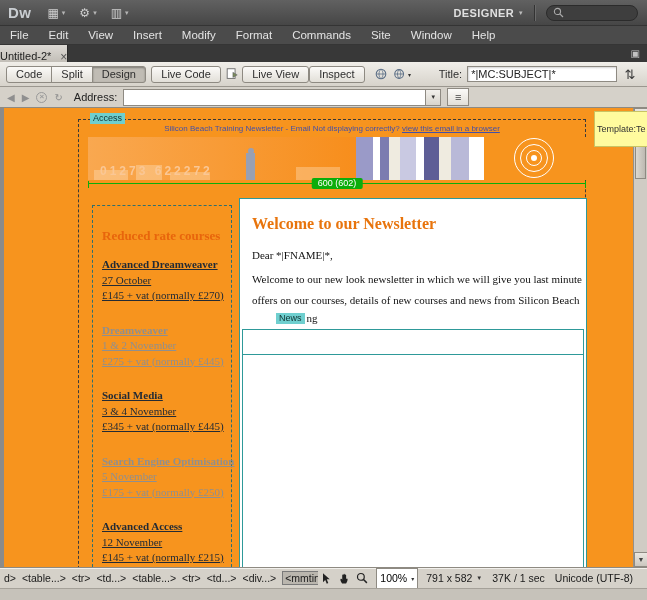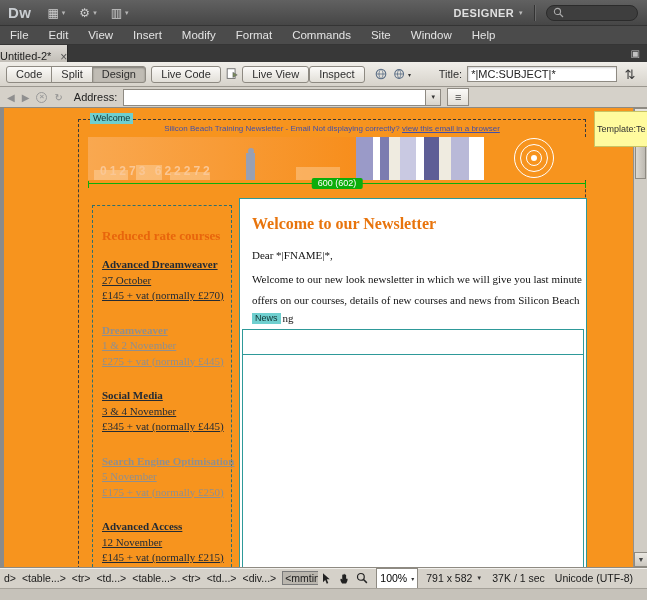--- a/index.html
+++ b/index.html
@@ -118,21 +118,21 @@
   .course-group[data-state="visited"] a { color:#8F8F8F; }
 
   .main-panel { position:absolute; left:235px; top:90px; width:348px; height:438px; background:#FFF;
     border:1px solid var(--region-teal,#2E9999); padding:16px 20px 0 12px; }
   .mp-heading { font-family:"Liberation Serif","DejaVu Serif",serif; font-weight:bold; font-size:16px;
     color:var(--heading-orange,#E8740C); margin-bottom:16px; }
   .mp-greeting { font-family:"Liberation Serif","DejaVu Serif",serif; font-size:11px; margin-bottom:8px; color:#111; }
   .mp-body { font-family:"Liberation Serif","DejaVu Serif",serif; font-size:11px; line-height:21px; color:#111; }
   .mp-body span { display:block; white-space:nowrap; }
   .news-line { margin-top:1px; font-family:"Liberation Serif","DejaVu Serif",serif; font-size:11px; color:#111; display:flex; align-items:center; }
-  .tag-news { position:static; margin-right:2px; }
+  .tag-news { position:static; margin-right:2px;margin-left:24px; }
   .news-box { position:absolute; left:2px; right:2px; top:130px; bottom:2px; border:1px solid var(--region-teal,#2E9999); }
   .news-box-row { height:25px; border-bottom:1px solid var(--region-teal,#2E9999); }
 
   
   .vscroll { position:absolute; top:108px; left:633px; width:14px; height:459px; background:#D0CCC4; border-left:1px solid #95918A; }
   .vs-btn { position:absolute; left:0; width:14px; height:15px; background:linear-gradient(#EAE7E1,#CBC7BF);
     border:1px solid #8E8A82; color:#444; font-size:7px; display:flex; align-items:center; justify-content:center; cursor:pointer; }
   .vs-up { top:0; } .vs-down { bottom:0; }
   .vs-thumb { position:absolute; left:1px; top:17px; width:11px; height:54px;
     background:linear-gradient(90deg,#DCD8D0,#BDB9B1); border:1px solid #8E8A82; cursor:grab; }
@@ -255,21 +255,21 @@
       <input type="text" value="" style="">
       <span class="combo-arrow">▾</span>
     </span>
     <span class="list-btn">≡</span>
   </div>
 
   <div class="frame-strip-left"></div>
   <div class="canvas">
 
     <div class="tpl-outline"></div>
-    <span class="region-tag tag-courses">Welcome</span>
+    <span class="region-tag tag-courses">Access</span>
 
     <div class="hdr-note">
       <span>Silicon Beach Training Newsletter - Email Not displaying correctly? </span><span class="lnk">view this email in a browser</span>
     </div>
 
     <div class="banner">
       <div class="banner-left">
         <div class="bld b1"></div>
         <div class="bld b2"></div>
         <div class="bld b3"></div>

